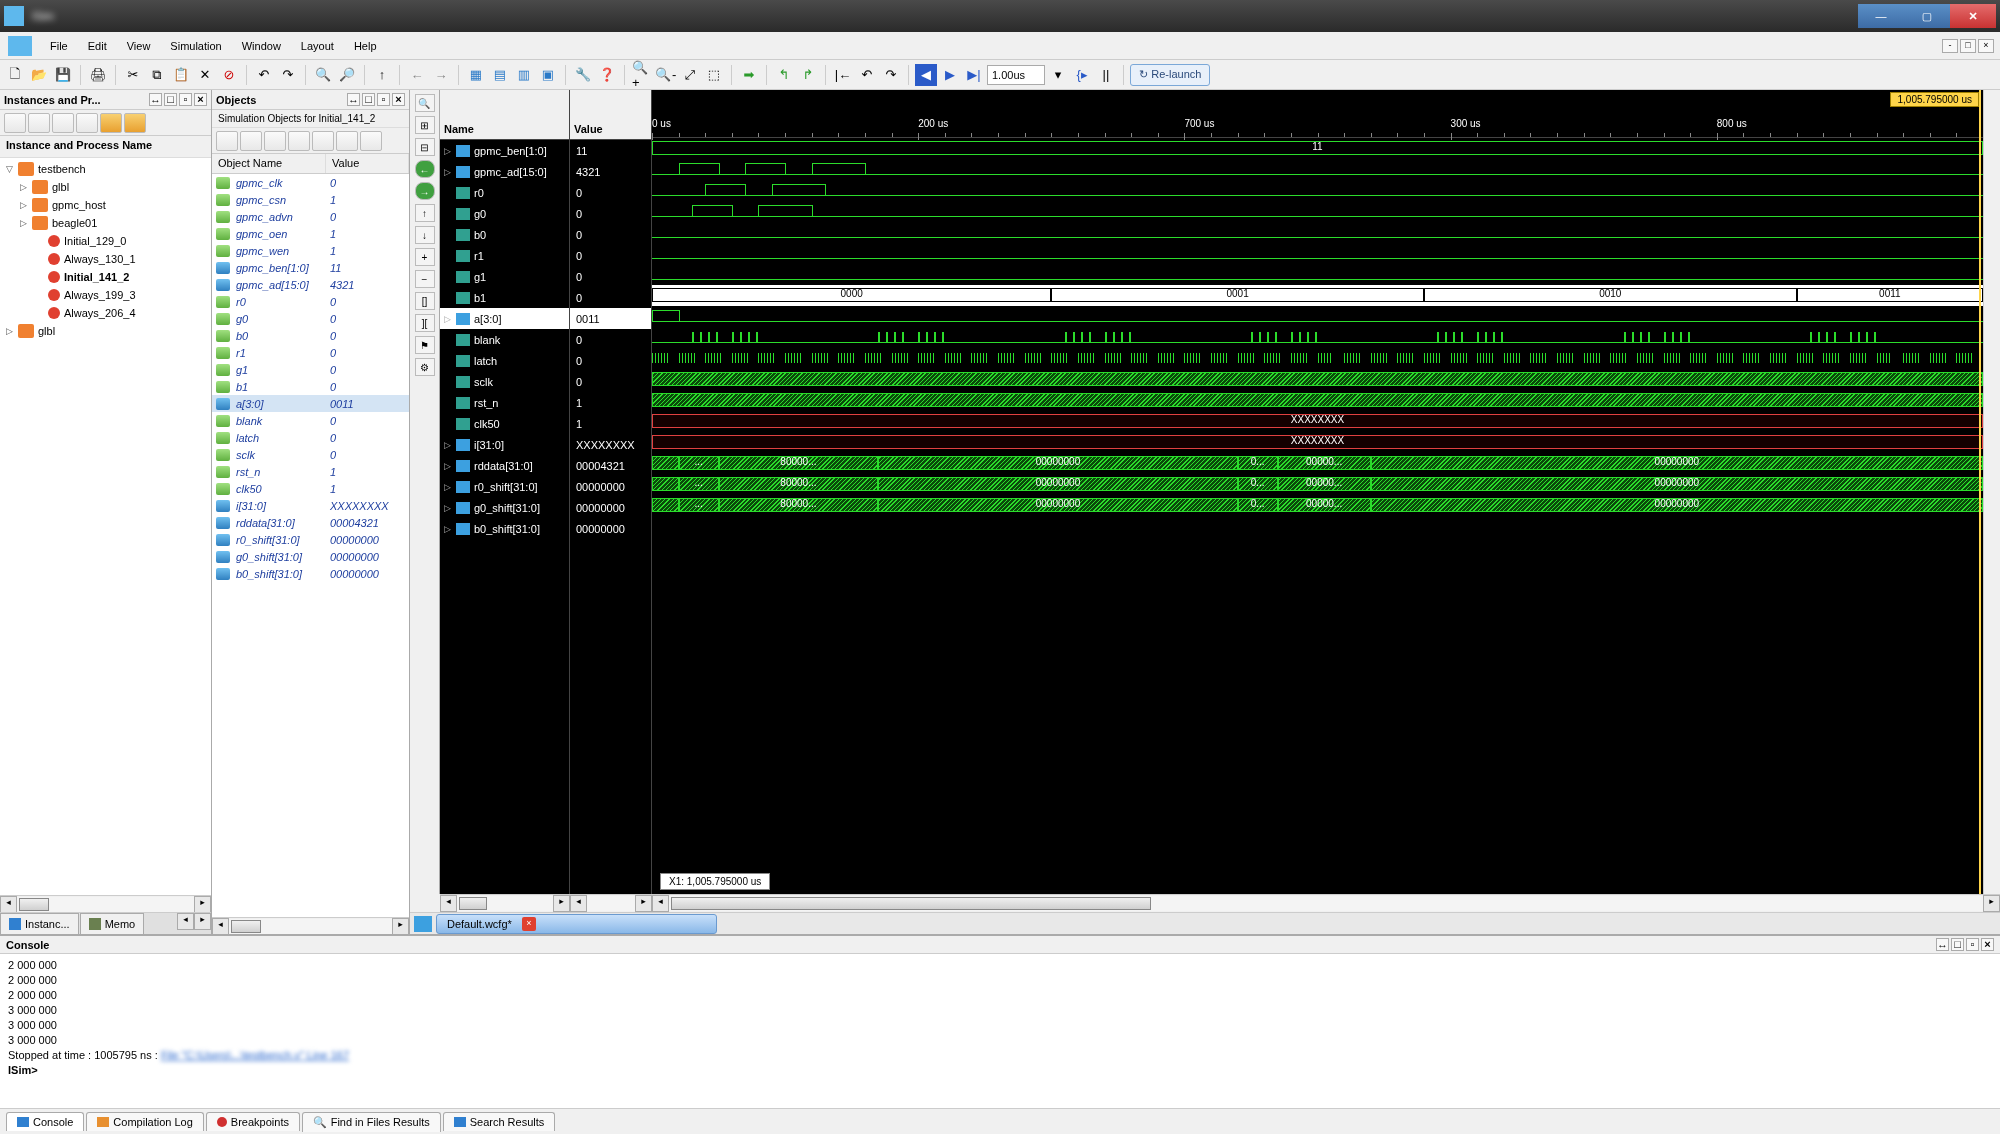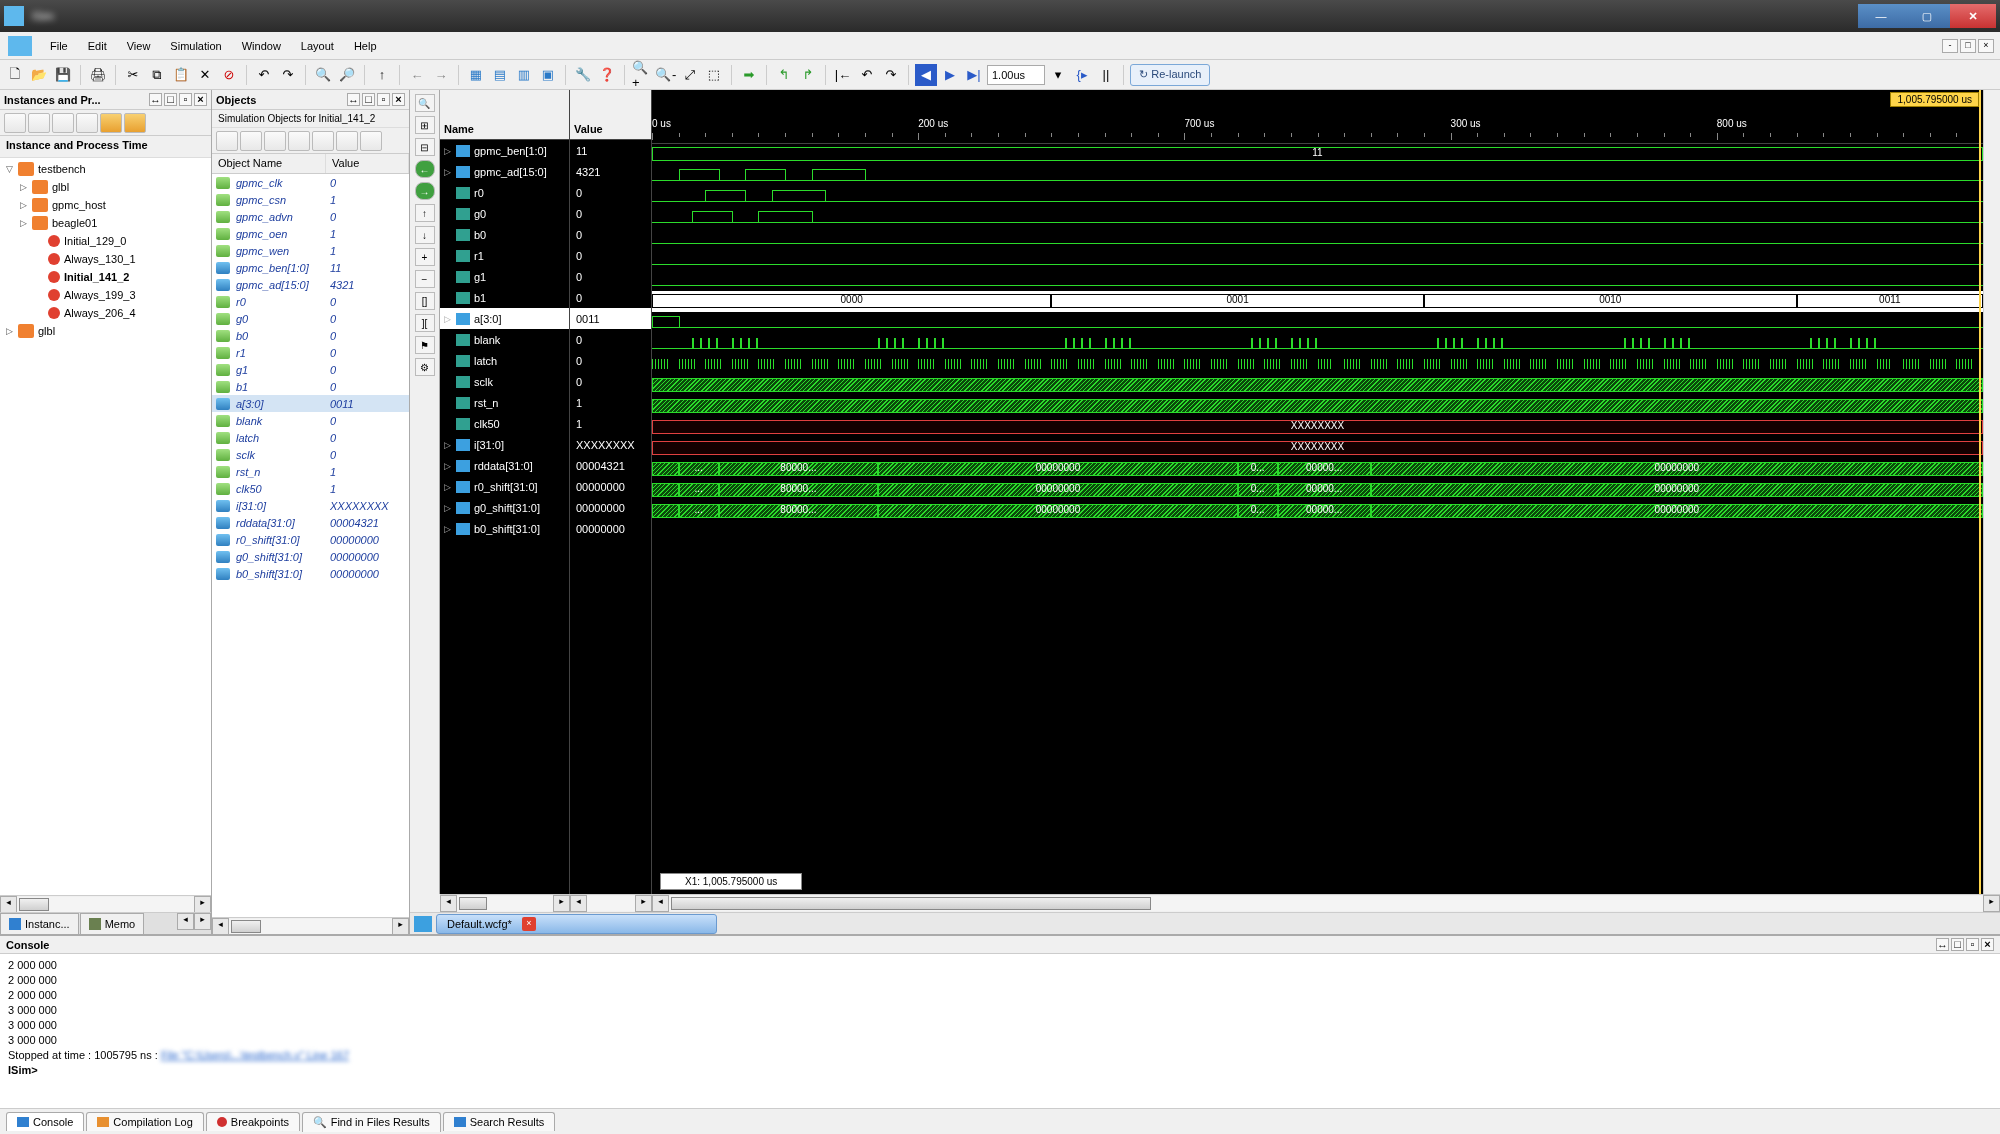--- a/index.html
+++ b/index.html
@@ -70,36 +70,36 @@
 .wn-header { height: 50px; background: #f0f0f0; color: #000; border-bottom: 1px solid #444; display: flex; align-items: flex-end; padding: 4px; font-weight: bold; }
 .wn-row { height: 21px; display: flex; align-items: center; padding-left: 4px; color: #fff; cursor: pointer; }
 .wn-row.sel { background: #fff; color: #000; }
 .wn-exp { width: 12px; font-size: 9px; color: #aaa; }
 .wn-icon { width: 14px; height: 12px; margin-right: 4px; display: inline-block; }
 .wni-blue { background: #3ca0e0; }
 .wni-teal { background: #30a090; }
 .wn-name { font-size: 11px; }
 .wv-row { height: 21px; display: flex; align-items: center; padding-left: 6px; color: #fff; font-size: 11px; }
 .wv-row.sel { background: #fff; color: #000; }
-.ruler { height: 54px; background: #000; border-bottom: 1px solid #444; position: relative; }
+.ruler { height: 48px; background: #000; border-bottom: 1px solid #444; position: relative; }
 .ruler-cursor { position: absolute; right: 4px; top: 2px; background: #ffd54a; color: #000; padding: 1px 6px; font-size: 10px; border: 1px solid #a08000; }
 .ruler-tick { position: absolute; top: 28px; color: #fff; font-size: 10px; }
 .ruler-line { position: absolute; top: 43px; height: 5px; width: 1px; background: #888; }
 .sig-row { height: 21px; position: relative; }
 .sig-row.sel { background: #fff; }
 .sig-bus { position: absolute; top: 3px; height: 14px; border: 1px solid #2bdc2b; left: 0; right: 0; }
 .sig-bus.red { border-color: #e04040; background: rgba(200,0,0,0.1); }
 .sig-bus.hatched { border-color: #2bdc2b; background: repeating-linear-gradient(-45deg, #0a4a0a, #0a4a0a 2px, #2bdc2b 2px, #2bdc2b 3px); }
 .sig-bus-text { position: absolute; top: 3px; color: #fff; font-size: 10px; transform: translateX(-50%); }
 .sig-lo { position: absolute; top: 15px; height: 1px; background: #2bdc2b; }
 .sig-hi { position: absolute; top: 4px; height: 1px; background: #2bdc2b; }
 .sig-edge { position: absolute; top: 4px; height: 12px; width: 1px; background: #2bdc2b; }
 .sig-dots { position: absolute; top: 5px; height: 10px; background: repeating-linear-gradient(90deg, #2bdc2b 0, #2bdc2b 2px, transparent 2px, transparent 8px); }
 .cursor-line { position: absolute; top: 0; bottom: 0; width: 2px; background: #ffd54a; right: 2px; z-index: 5; }
-.marker-box { position: absolute; bottom: 4px; left: 8px; background: #fff; color: #000; padding: 2px 24px; border: 1px solid #888; font-size: 10px; }
+.marker-box { position: absolute; bottom: 4px; left: 8px; background: #fff; color: #000; padding: 2px 8px; border: 1px solid #888; font-size: 10px; }
 .wave-hscroll-row { height: 18px; display: flex; background: #f0f0f0; }
 .wave-tab-row { height: 22px; background: #e8e8e8; display: flex; align-items: center; padding-left: 4px; border-top: 1px solid #ccc; }
 .wave-tab { background: linear-gradient(#c8e0fa,#8ab8e8); border: 1px solid #6a9ad0; padding: 2px 180px 2px 10px; border-radius: 3px; display: flex; align-items: center; gap: 10px; position: relative; }
 .wave-tab-close { width: 14px; height: 14px; background: #e04030; color: #fff; font-size: 9px; text-align: center; line-height: 12px; border-radius: 2px; cursor: pointer; }
 .wave-tab-icon { width: 18px; height: 16px; background: #3ca0e0; margin-right: 4px; }
 .console-area { height: 200px; display: flex; flex-direction: column; border-top: 2px solid #aaa; background: #fff; }
 .console-header { display: flex; align-items: center; padding: 2px 6px; background: #f0f0f0; border-bottom: 1px solid #ccc; font-weight: bold; }
 .console-body { flex: 1; background: #fff; overflow-y: auto; padding: 4px 8px; font-family: monospace; font-size: 11px; position: relative; }
 .console-line { line-height: 15px; }
 .console-link { color: #2262cc; text-decoration: underline; filter: blur(2px); }
@@ -209,21 +209,21 @@
         </div>
       </div>
       <div class="panel-toolbar">
         <div class="pt-btn"></div>
         <div class="pt-btn"></div>
         <div class="pt-btn"></div>
         <div class="pt-btn"></div>
         <div class="pt-btn orange"></div>
         <div class="pt-btn orange"></div>
       </div>
-      <div class="panel-title">Instance and Process Time</div>
+      <div class="panel-title">Instance and Process Name</div>
       <div class="tree" id="inst-tree">
           <div class="tree-row">
             <span class="tree-exp">▽</span>
             <span class="tree-icon ti-orange"></span>
             <span>testbench</span>
           </div>
           <div class="tree-row indent1">
             <span class="tree-exp">▷</span>
             <span class="tree-icon ti-orange"></span>
             <span>glbl</span>

